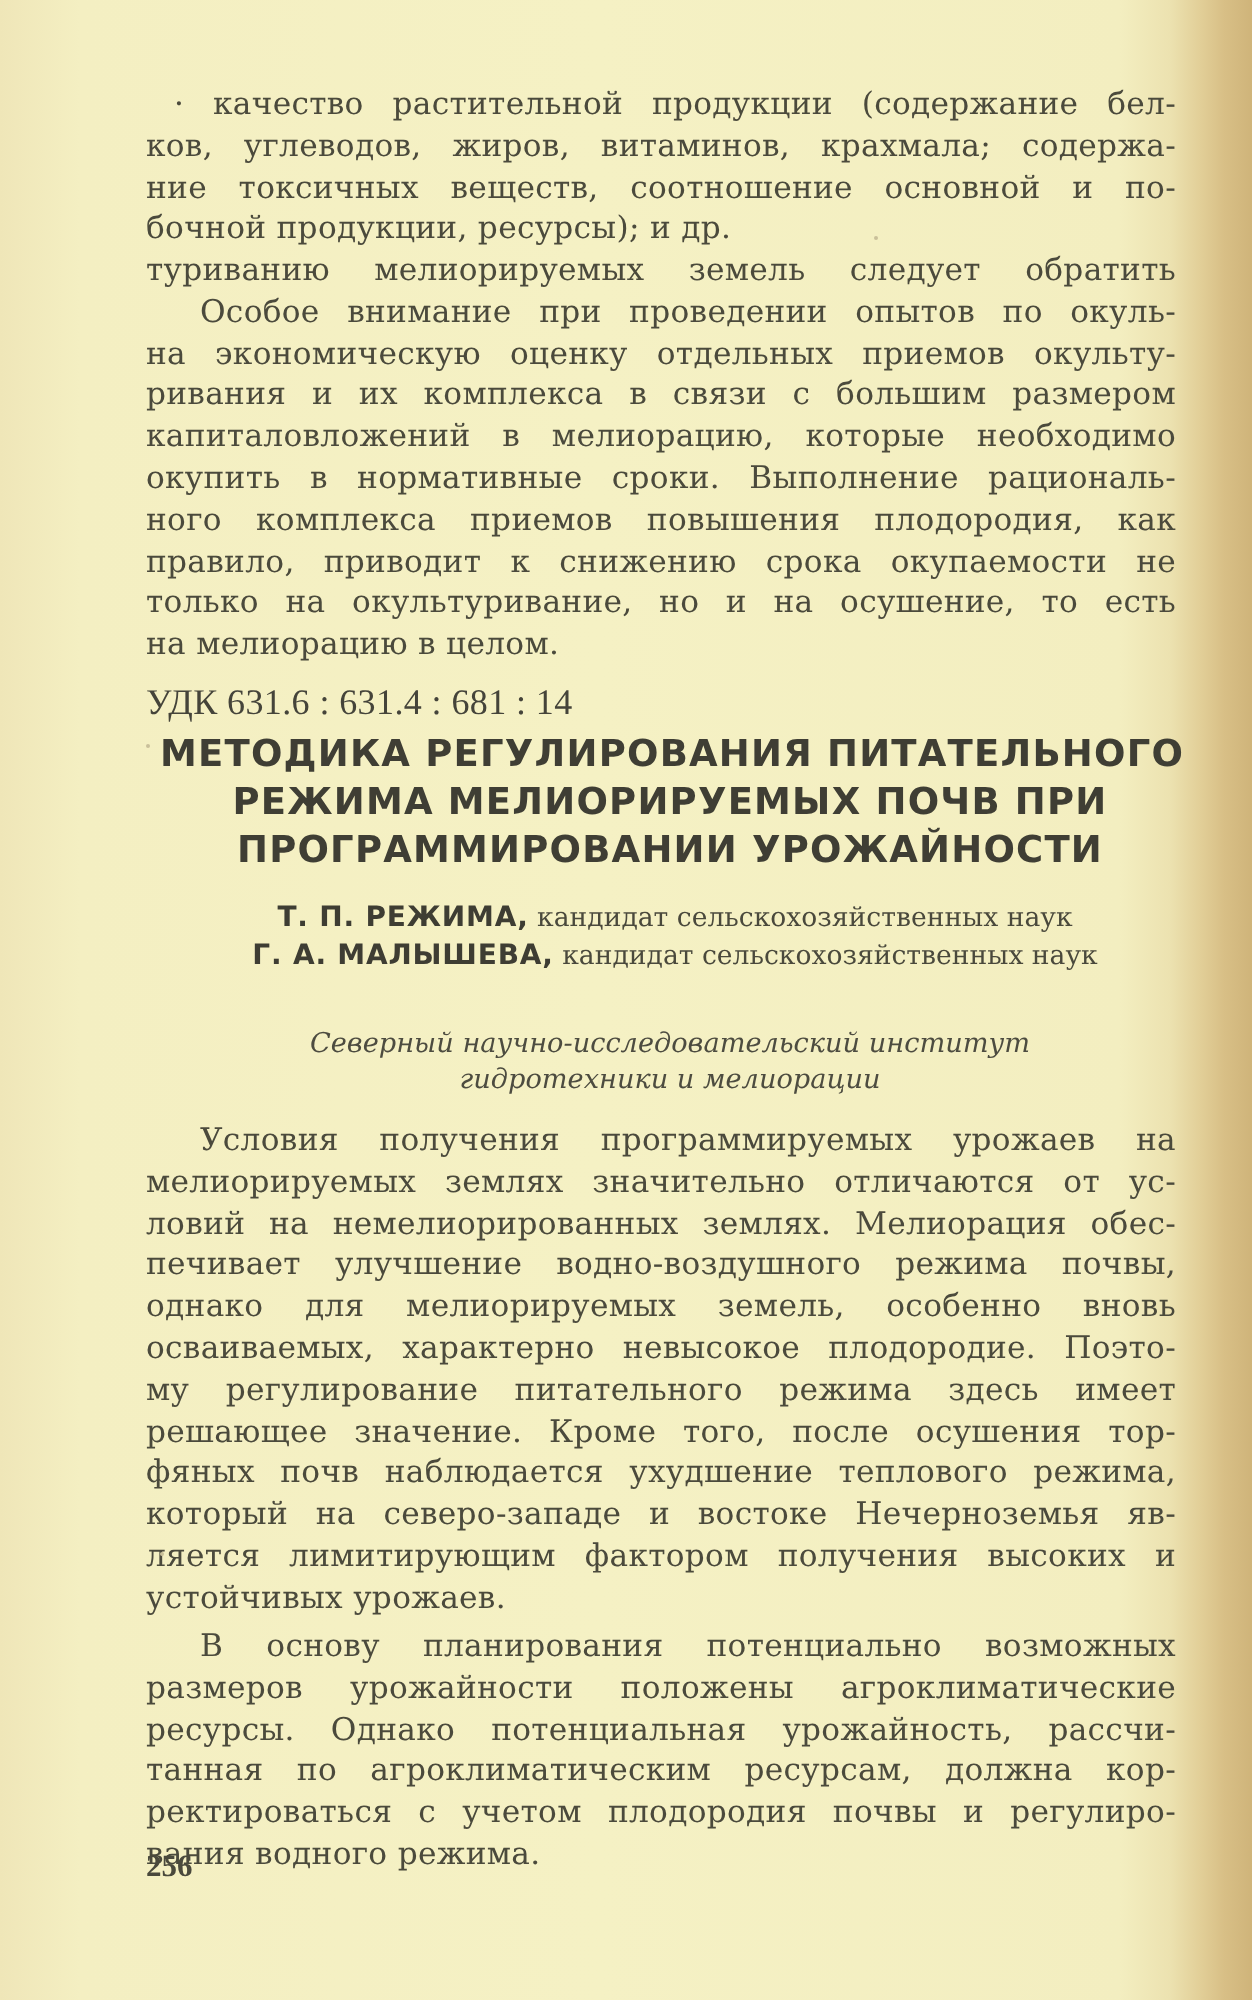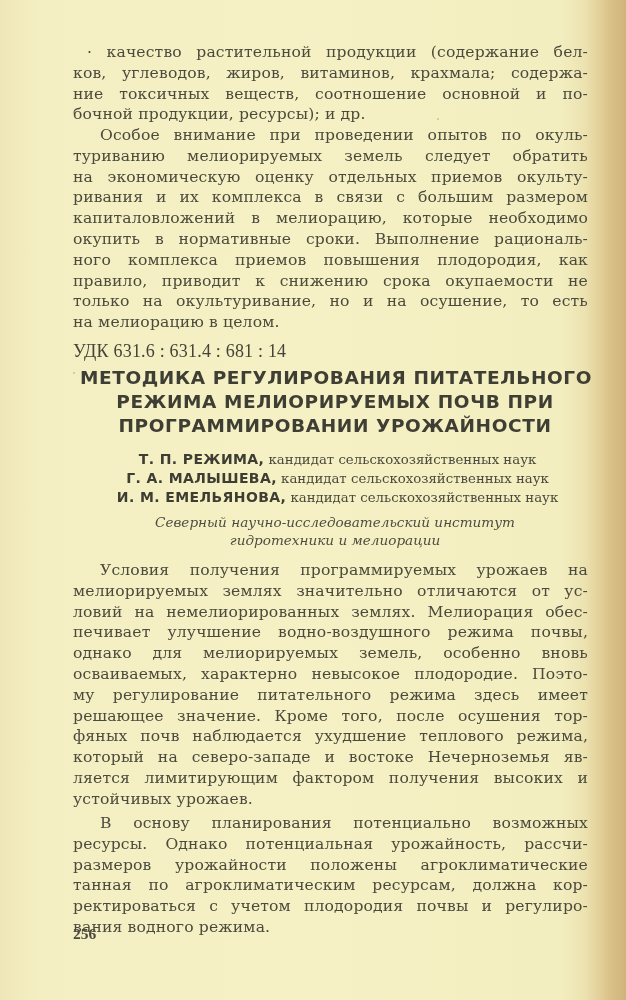--- a/index.html
+++ b/index.html
@@ -130,22 +130,22 @@
 <div class="page">
 
   <div class="body-text" style="top:42px;">
     <span class="line indent" style="padding-left:14px;">· качество растительной продукции (содержание бел-</span>
     <span class="line">ков, углеводов, жиров, витаминов, крахмала; содержа-</span>
     <span class="line">ние токсичных веществ, соотношение основной и по-</span>
     <span class="line last">бочной продукции, ресурсы); и др.</span>
   </div>
 
   <div class="body-text" style="top:125px;">
+    <span class="line">туриванию мелиорируемых земель следует обратить</span>
     <span class="line indent">Особое внимание при проведении опытов по окуль-</span>
-    <span class="line">туриванию мелиорируемых земель следует обратить</span>
     <span class="line">на экономическую оценку отдельных приемов окульту-</span>
     <span class="line">ривания и их комплекса в связи с большим размером</span>
     <span class="line">капиталовложений в мелиорацию, которые необходимо</span>
     <span class="line">окупить в нормативные сроки. Выполнение рациональ-</span>
     <span class="line">ного комплекса приемов повышения плодородия, как</span>
     <span class="line">правило, приводит к снижению срока окупаемости не</span>
     <span class="line">только на окультуривание, но и на осушение, то есть</span>
     <span class="line last">на мелиорацию в целом.</span>
   </div>
 
@@ -157,24 +157,20 @@
     <span class="tl">ПРОГРАММИРОВАНИИ УРОЖАЙНОСТИ</span>
   </div>
 
   <div class="authors">
     <div class="author">
       <span class="aname">Т. П. РЕЖИМА,</span>
       <span>кандидат сельскохозяйственных наук</span>
     </div>
     <div class="author">
       <span class="aname">Г. А. МАЛЫШЕВА,</span>
-      <span>кандидат сельскохозяйственных наук</span>
-    </div>
-    <div class="author">
-      <span class="aname">И. М. ЕМЕЛЬЯНОВА,</span>
       <span>кандидат сельскохозяйственных наук</span>
     </div>
   </div>
 
   <div class="affil">
     <span class="al">Северный научно-исследовательский институт</span>
     <span class="al">гидротехники и мелиорации</span>
   </div>
 
   <div class="body-text" style="top:560px;">
@@ -187,22 +183,22 @@
     <span class="line">му регулирование питательного режима здесь имеет</span>
     <span class="line">решающее значение. Кроме того, после осушения тор-</span>
     <span class="line">фяных почв наблюдается ухудшение теплового режима,</span>
     <span class="line">который на северо-западе и востоке Нечерноземья яв-</span>
     <span class="line">ляется лимитирующим фактором получения высоких и</span>
     <span class="line last">устойчивых урожаев.</span>
   </div>
 
   <div class="body-text" style="top:813px;">
     <span class="line indent">В основу планирования потенциально возможных</span>
+    <span class="line">размеров урожайности положены агроклиматические</span>
     <span class="line">ресурсы. Однако потенциальная урожайность, рассчи-</span>
-    <span class="line">размеров урожайности положены агроклиматические</span>
     <span class="line">танная по агроклиматическим ресурсам, должна кор-</span>
     <span class="line">ректироваться с учетом плодородия почвы и регулиро-</span>
     <span class="line last">вания водного режима.</span>
   </div>
 
   <div class="page-number">256</div>
 
   <div class="speck" style="left:437px;top:118px;"></div>
   <div class="speck" style="left:73px;top:372px;"></div>
   <div class="speck" style="left:80px;top:776px;"></div>

